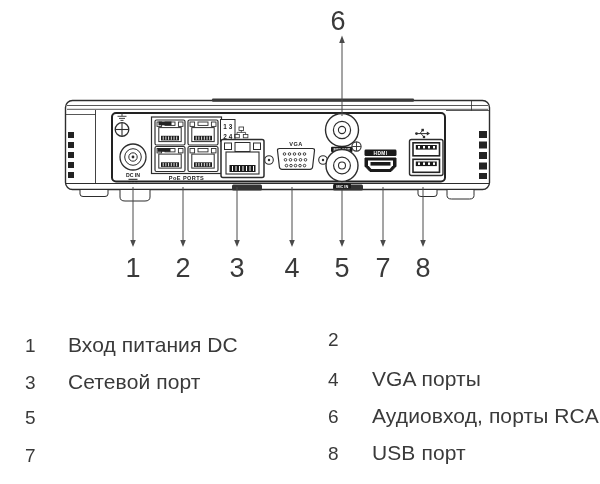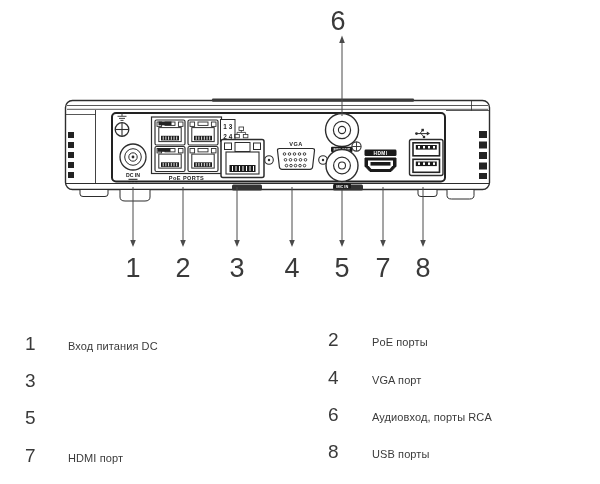--- a/index.html
+++ b/index.html
@@ -10,21 +10,21 @@
   .diagram-svg{position:absolute;left:0;top:0;}
   .legend{position:absolute;left:0;top:0;width:600px;height:484px;}
   .legend-row{
     position:absolute;display:flex;align-items:baseline;color:#3a3a3a;white-space:nowrap;
   }
   .legend-num{
     display:inline-block;font-size:19px;color:#3a3a3a;
   }
   .legend-row.left .legend-num{width:43px;}
   .legend-row.right .legend-num{width:44px;}
-  .legend-label{font-size:11px;color:#3a3a3a;letter-spacing:.1px;}
+  .legend-label{font-size:21px;color:#3a3a3a;letter-spacing:.1px;}
   text{font-family:"Liberation Sans","DejaVu Sans",sans-serif;}
 </style>
 </head>
 <body>
 
 <div class="page">
 
 <svg class="diagram-svg" width="600" height="310" viewBox="0 0 600 310">
 
   <defs>
@@ -285,39 +285,38 @@
   </g>
 </svg>
 
 <div class="legend">
   <div class="legend-row left" style="top:333px;left:25px">
     <span class="legend-num">1</span>
     <span class="legend-label">Вход питания DC</span>
   </div>
   <div class="legend-row left" style="top:370px;left:25px">
     <span class="legend-num">3</span>
+    <span class="legend-label">Сетевой порт</span>
   </div>
   <div class="legend-row left" style="top:407px;left:25px">
     <span class="legend-num">5</span>
   </div>
   <div class="legend-row left" style="top:445px;left:25px">
     <span class="legend-num">7</span>
-    <span class="legend-label">HDMI порт</span>
   </div>
   <div class="legend-row right" style="top:329px;left:328px">
     <span class="legend-num">2</span>
-    <span class="legend-label">PoE порты</span>
   </div>
   <div class="legend-row right" style="top:367px;left:328px">
     <span class="legend-num">4</span>
-    <span class="legend-label">VGA порт</span>
+    <span class="legend-label">VGA порты</span>
   </div>
   <div class="legend-row right" style="top:404px;left:328px">
     <span class="legend-num">6</span>
     <span class="legend-label">Аудиовход, порты RCA</span>
   </div>
   <div class="legend-row right" style="top:441px;left:328px">
     <span class="legend-num">8</span>
-    <span class="legend-label">USB порты</span>
+    <span class="legend-label">USB порт</span>
   </div>
 </div>
 
 </div>
 
 </body></html>

